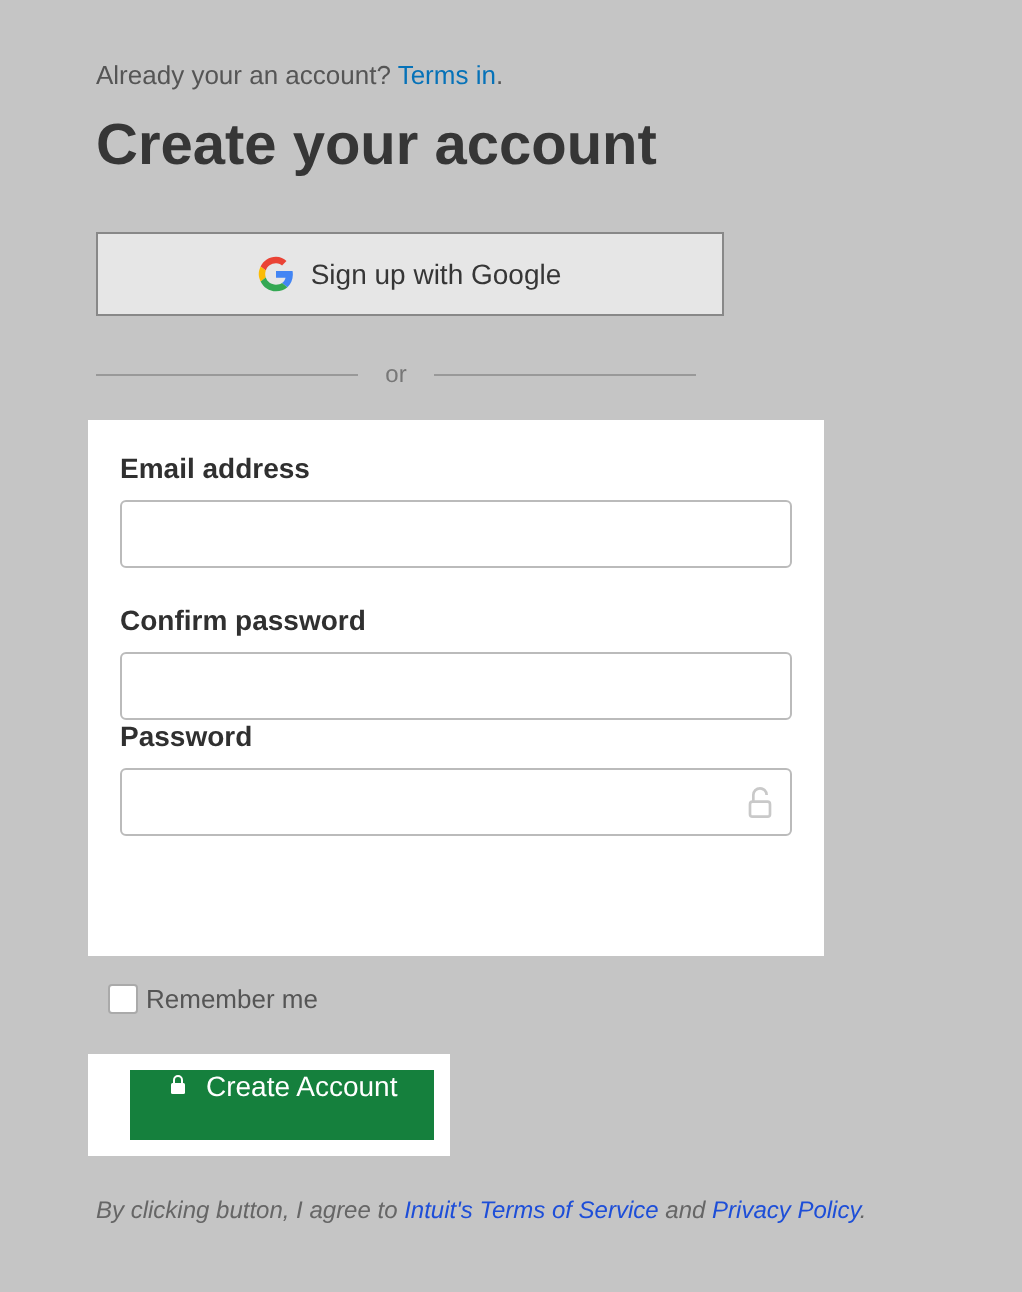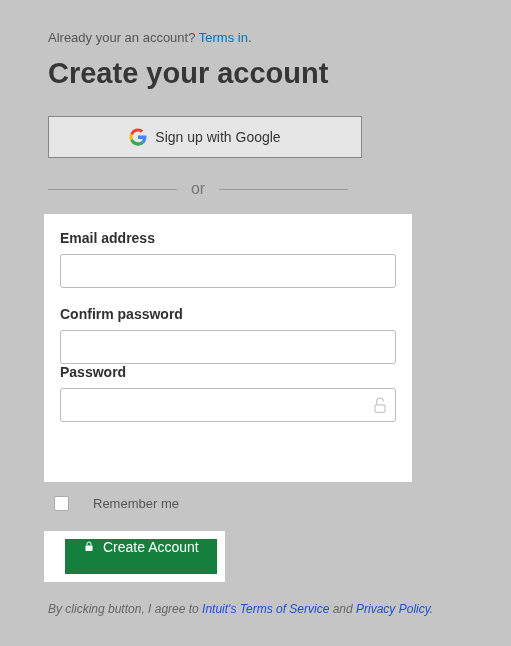--- a/index.html
+++ b/index.html
@@ -53,21 +53,21 @@
       width: 300px;
       margin: 22px 0 16px 0;
     }
     .divider-line {
       flex: 1;
       height: 1px;
       background: #999;
     }
     .divider-text {
       padding: 0 14px;
-      font-size: 16px;
+      font-size: 12px;
       color: #777;
     }
     .form-card {
       background: #fff;
       width: 368px;
       padding: 16px 16px 24px 16px;
       margin-left: -4px;
     }
     .field-group {
       margin-bottom: 18px;
@@ -101,21 +101,21 @@
       height: 24px;
       cursor: pointer;
       opacity: 0.45;
     }
     .pw-extra-gap {
       margin-bottom: 36px;
     }
     .remember-row {
       display: flex;
       align-items: flex-start;
-      gap: 24px;
+      gap: 4px;
       margin: 14px 0 0 6px;
     }
     .remember-check {
       width: 15px;
       height: 15px;
       border: 1px solid #aaa;
       border-radius: 2px;
       background: #fff;
       cursor: pointer;
     }

